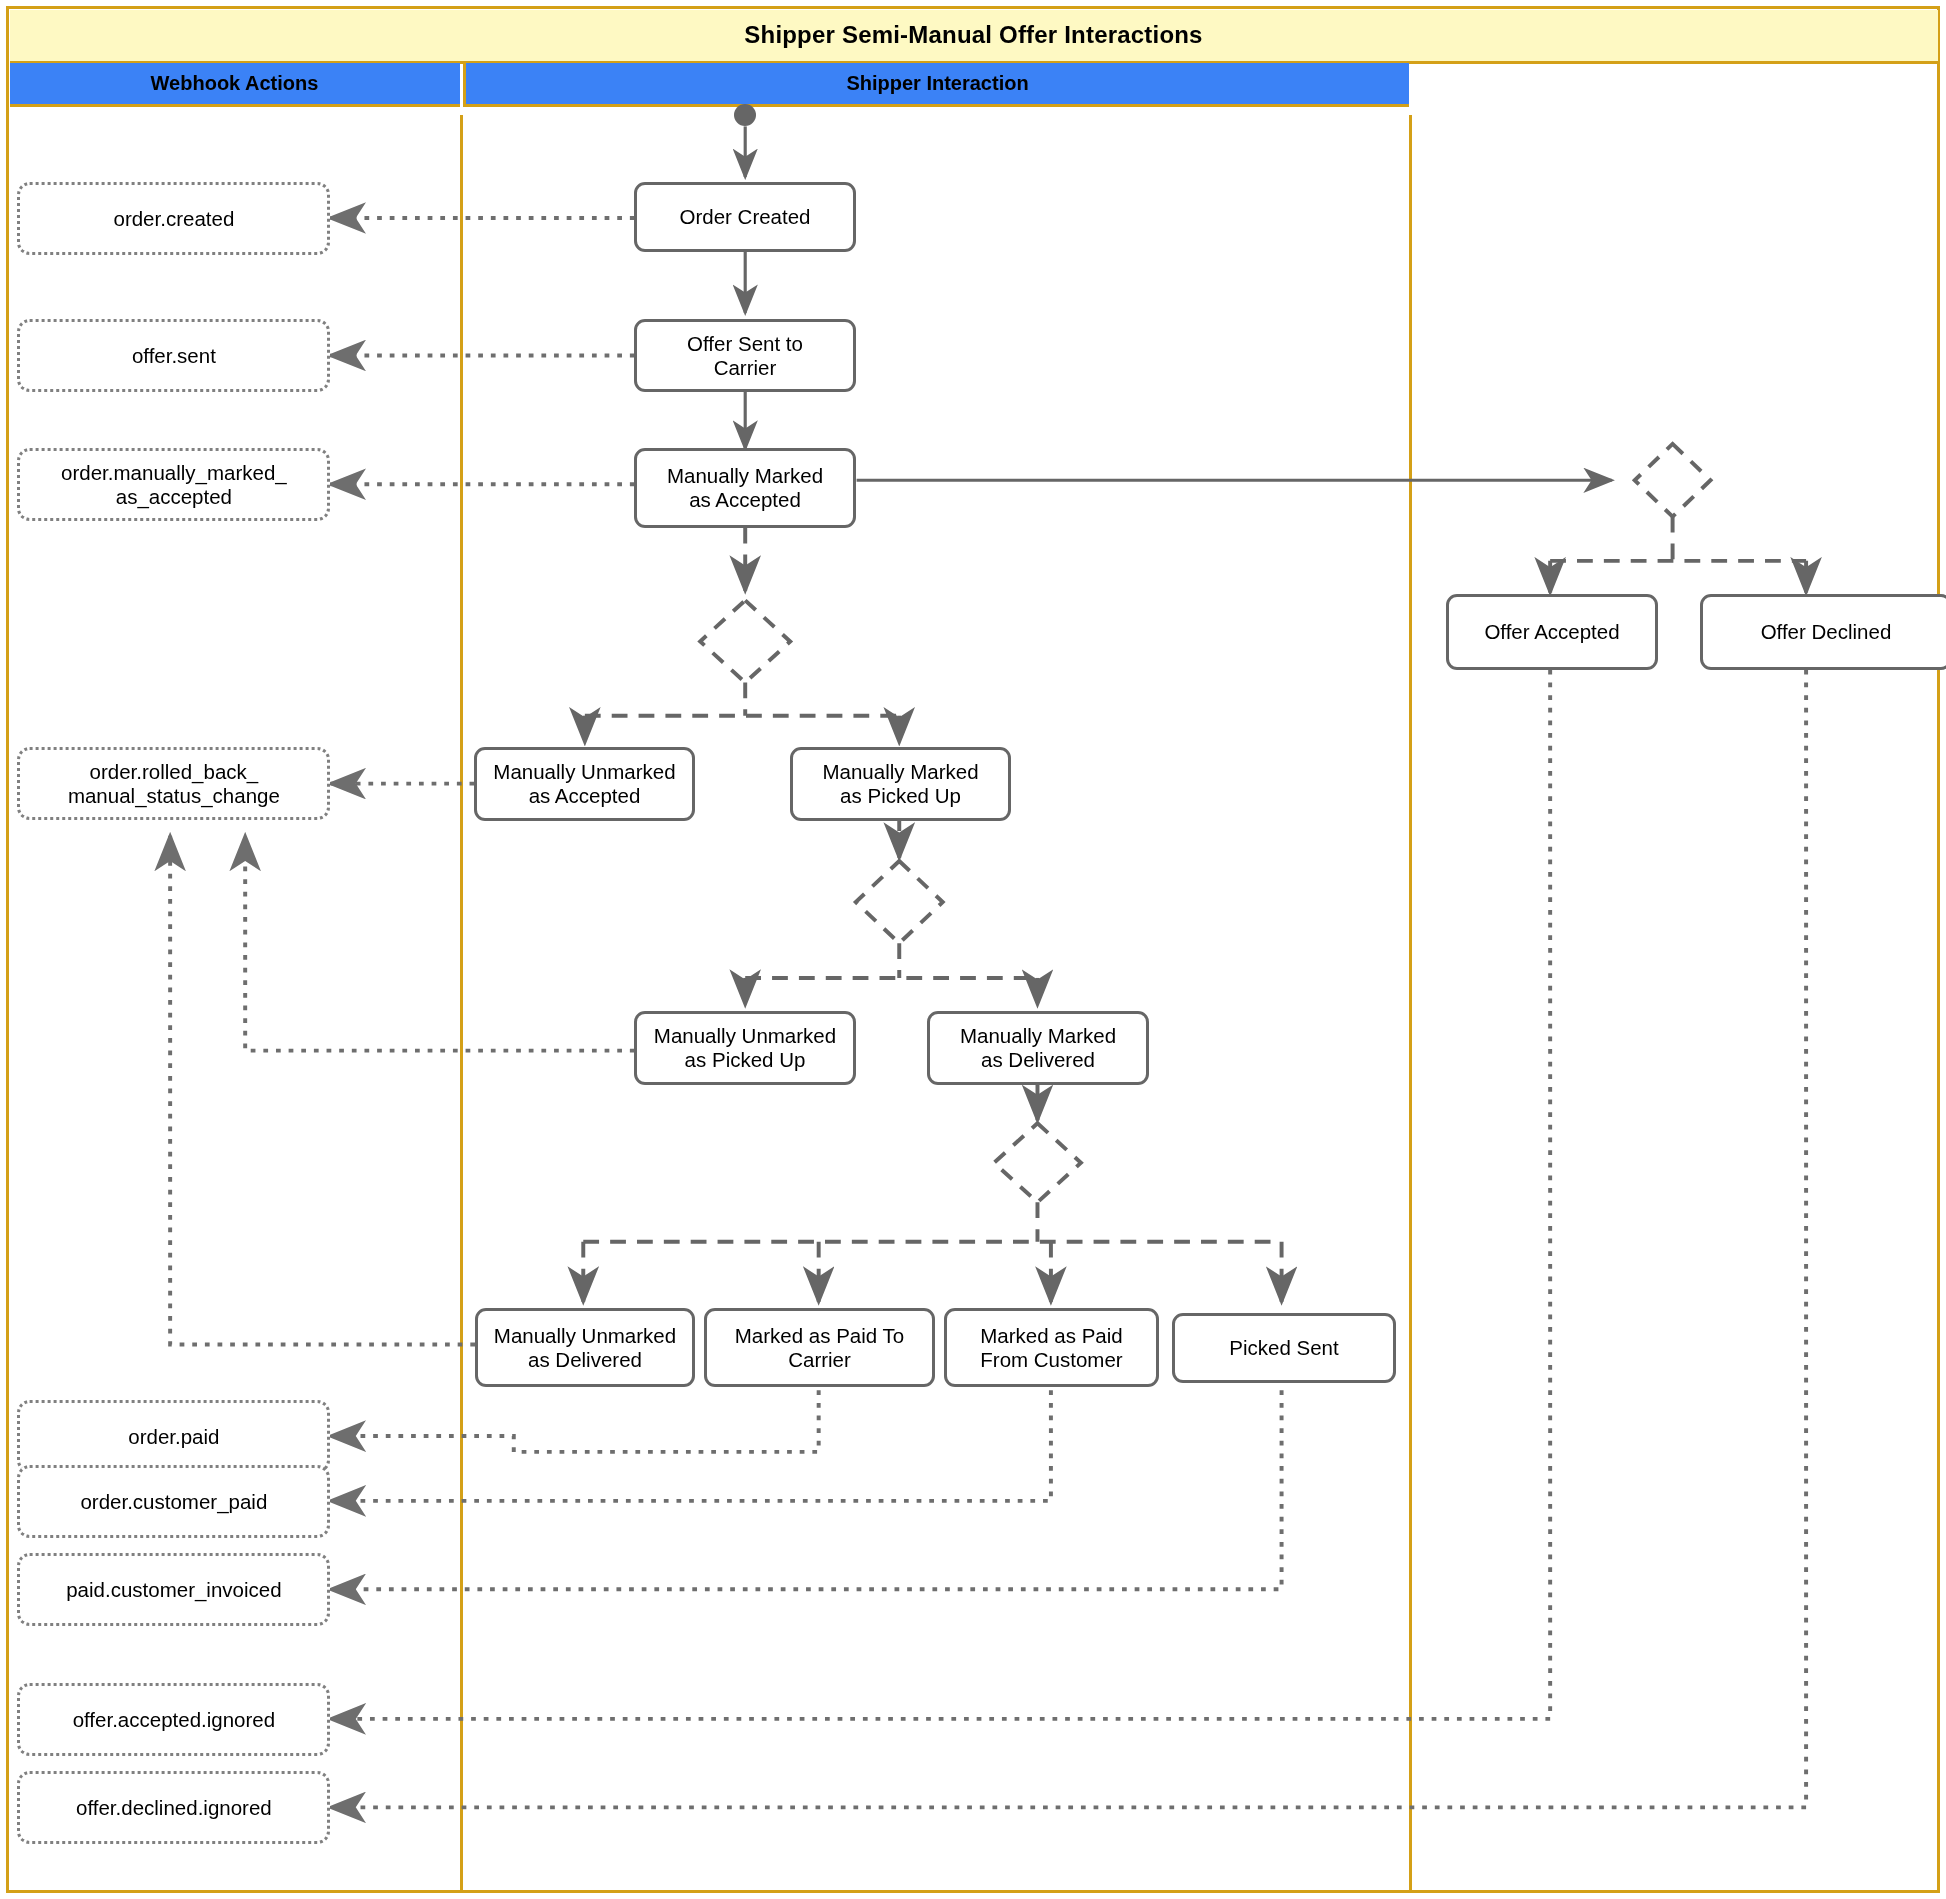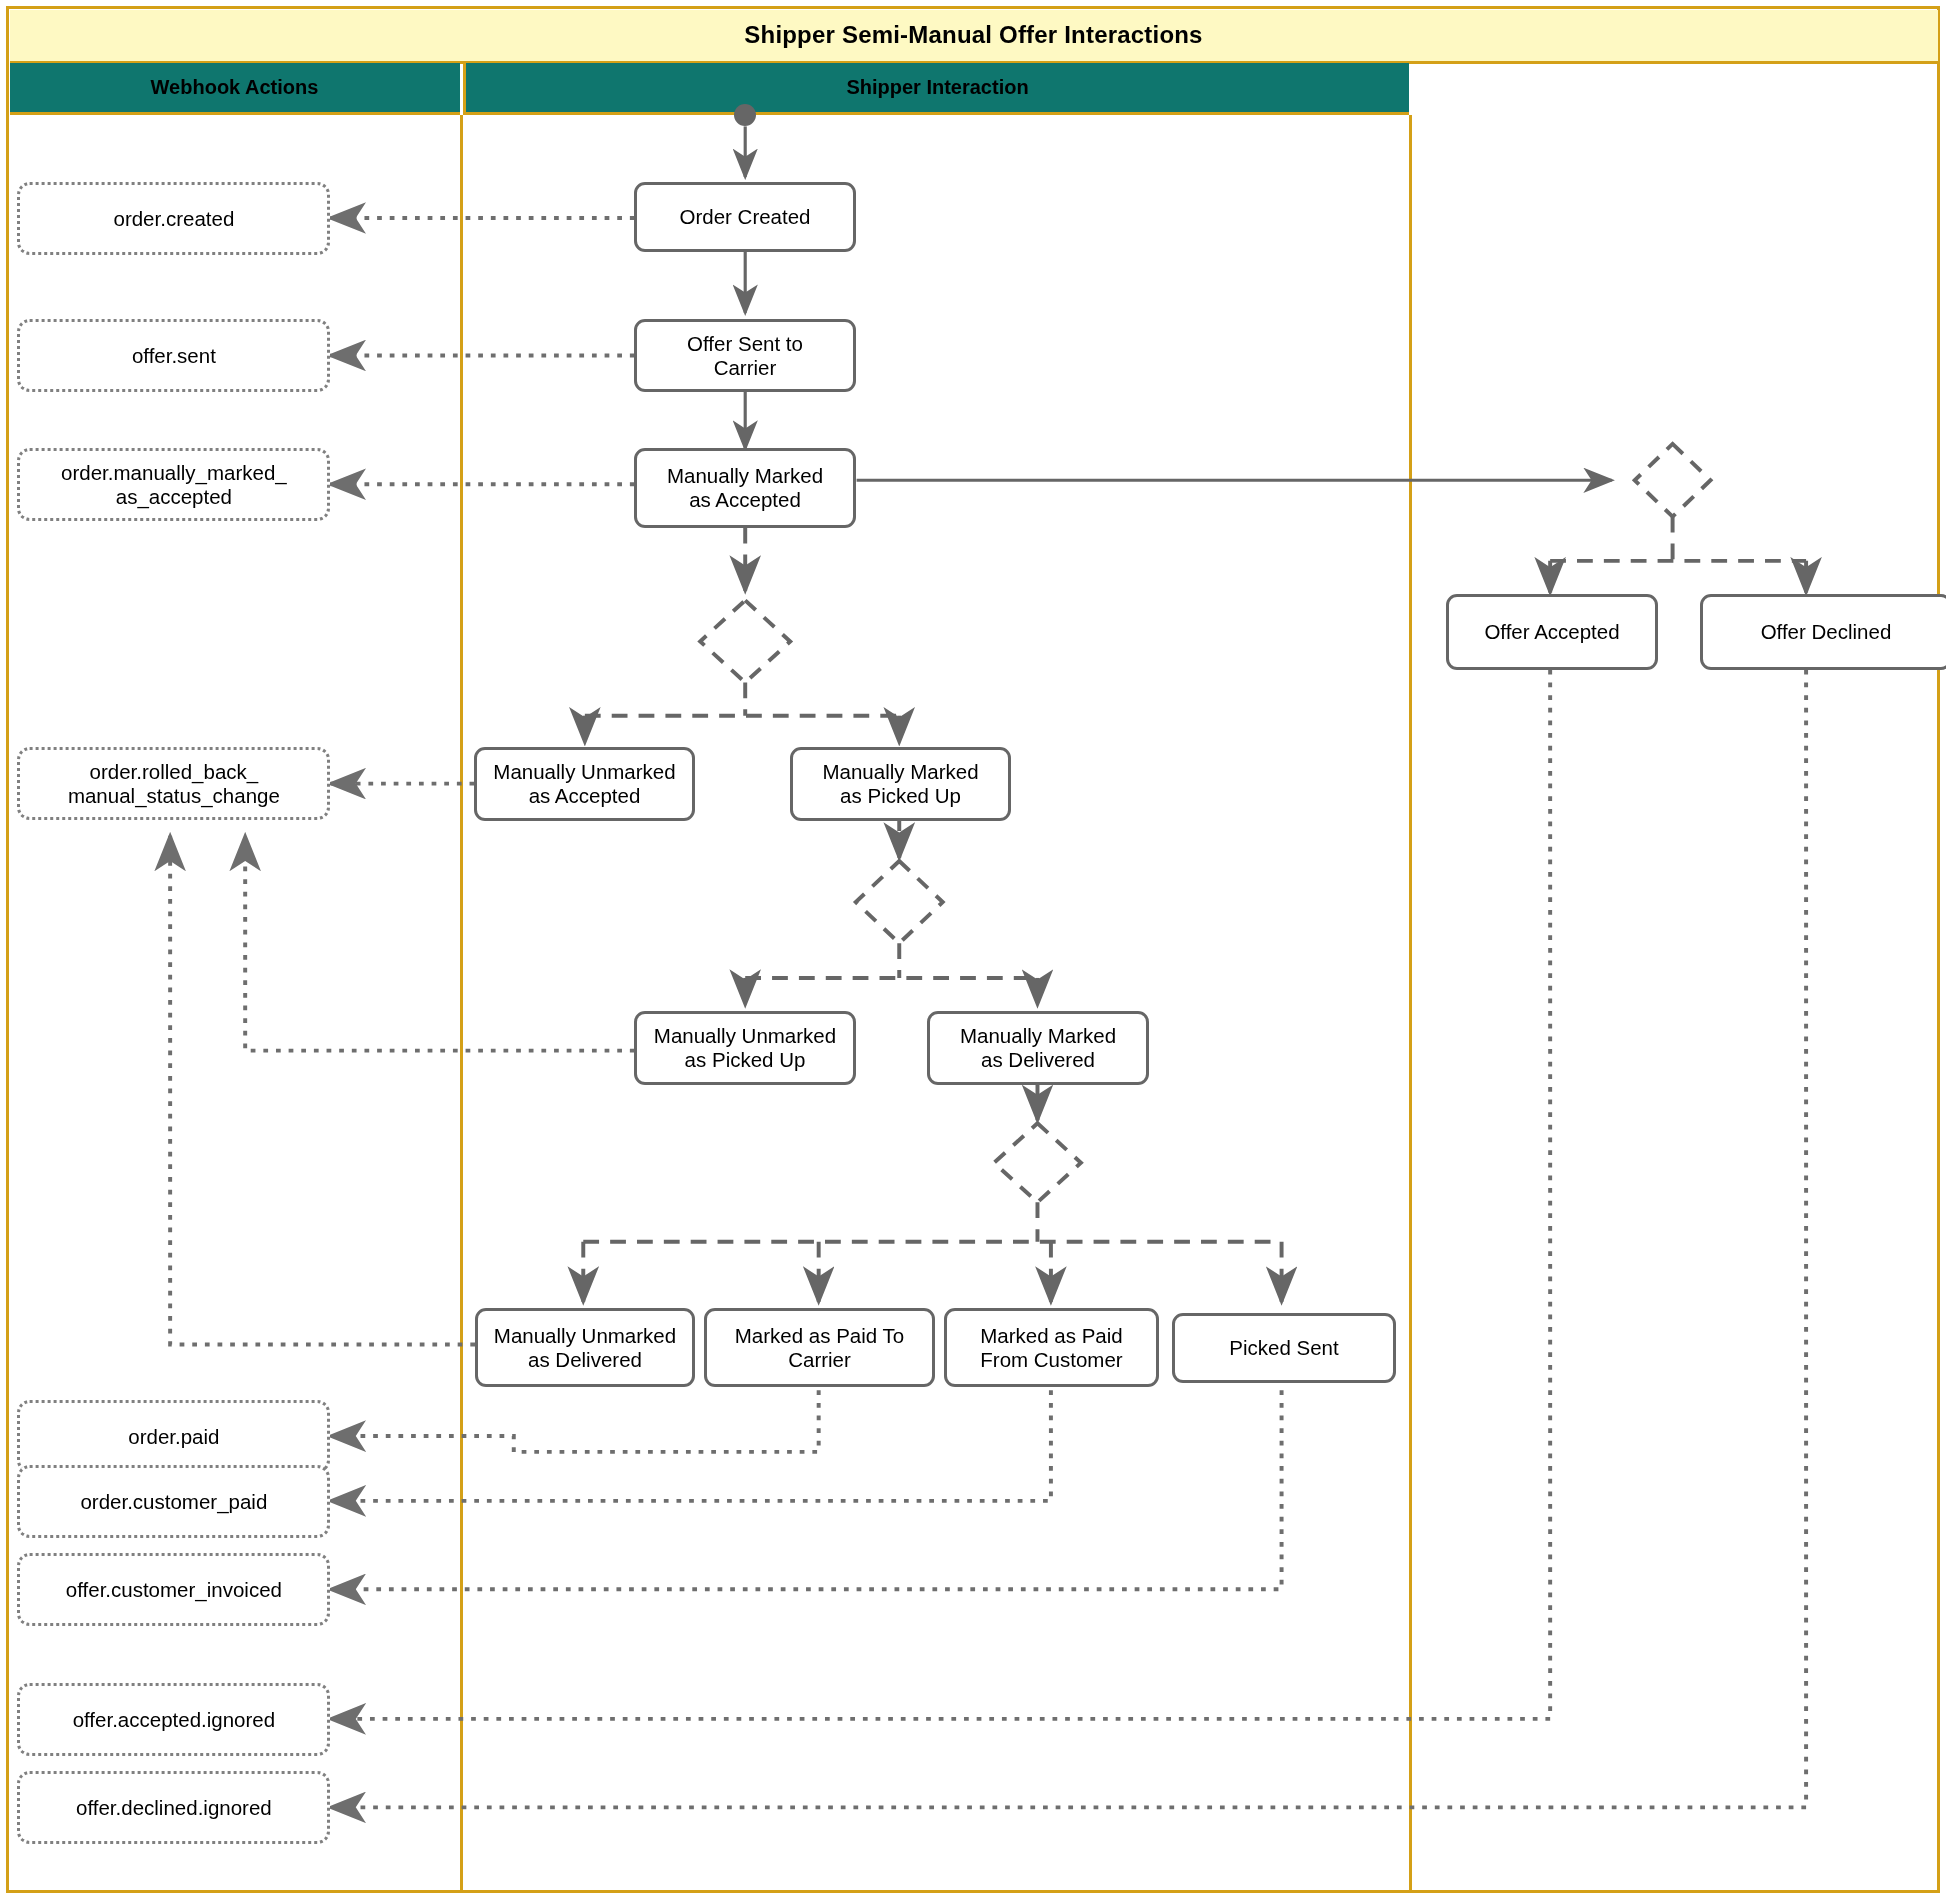--- a/index.html
+++ b/index.html
@@ -7,21 +7,21 @@
   #stage{position:relative;width:1947px;height:1899px;background:#fff;overflow:hidden;}
 
   
   .frame{position:absolute;left:6.3px;top:6.3px;width:1934px;height:1887px;
          border:3.2px solid #d4a017;box-sizing:border-box;background:#fff;}
   .title-bar{position:absolute;left:9.5px;top:9.5px;width:1928px;height:54px;
              background:#fef9c3;border-bottom:3.2px solid #d4a017;box-sizing:border-box;
              display:flex;align-items:center;justify-content:center;}
   .title-bar span{font-size:24px;font-weight:bold;color:#000;letter-spacing:0.2px;}
 
-  .lane-head{position:absolute;top:63px;height:52px;background:#0f766e;
+  .lane-head{position:absolute;top:63px;height:44px;background:#3b82f6;
              border-bottom:3.2px solid #d4a017;box-sizing:border-box;
              display:flex;align-items:center;justify-content:center;}
   .lane-head span{font-size:20px;font-weight:bold;color:#000;}
   .lh-1{left:9.5px;width:450px;}
   .lh-2{left:463px;width:946px;border-left:3.2px solid #d4a017;}
   .lh-3{left:1412px;width:525px;border-left:3.2px solid #d4a017;}
 
   .lane-div{position:absolute;top:115px;width:3.2px;background:#d4a017;height:1775px;}
   .ld-1{left:460px;}
   .ld-2{left:1409px;}
@@ -142,21 +142,21 @@
   <div class="node webhook" style="left:17.4px;top:448px;width:313px;height:73px;white-space:pre-line;">order.manually_marked_
 as_accepted</div>
 
   <div class="node webhook" style="left:17.4px;top:747px;width:313px;height:73px;white-space:pre-line;">order.rolled_back_
 manual_status_change</div>
 
   <div class="node webhook" style="left:17.4px;top:1400px;width:313px;height:73px;">order.paid</div>
 
   <div class="node webhook" style="left:17.4px;top:1465px;width:313px;height:73px;">order.customer_paid</div>
 
-  <div class="node webhook" style="left:17.4px;top:1553px;width:313px;height:73px;">offer.customer_invoiced</div>
+  <div class="node webhook" style="left:17.4px;top:1553px;width:313px;height:73px;">paid.customer_invoiced</div>
 
   <div class="node webhook" style="left:17.4px;top:1683px;width:313px;height:73px;">offer.accepted.ignored</div>
 
   <div class="node webhook" style="left:17.4px;top:1771px;width:313px;height:73px;">offer.declined.ignored</div>
 
   <div class="start-dot" style="left:734px;top:104px;"></div>
 
   <div class="node solid" style="left:634px;top:182px;width:222px;height:70px;">Order Created</div>
 
   <div class="node solid" style="left:634px;top:319px;width:222px;height:73px;white-space:pre-line;">Offer Sent to

